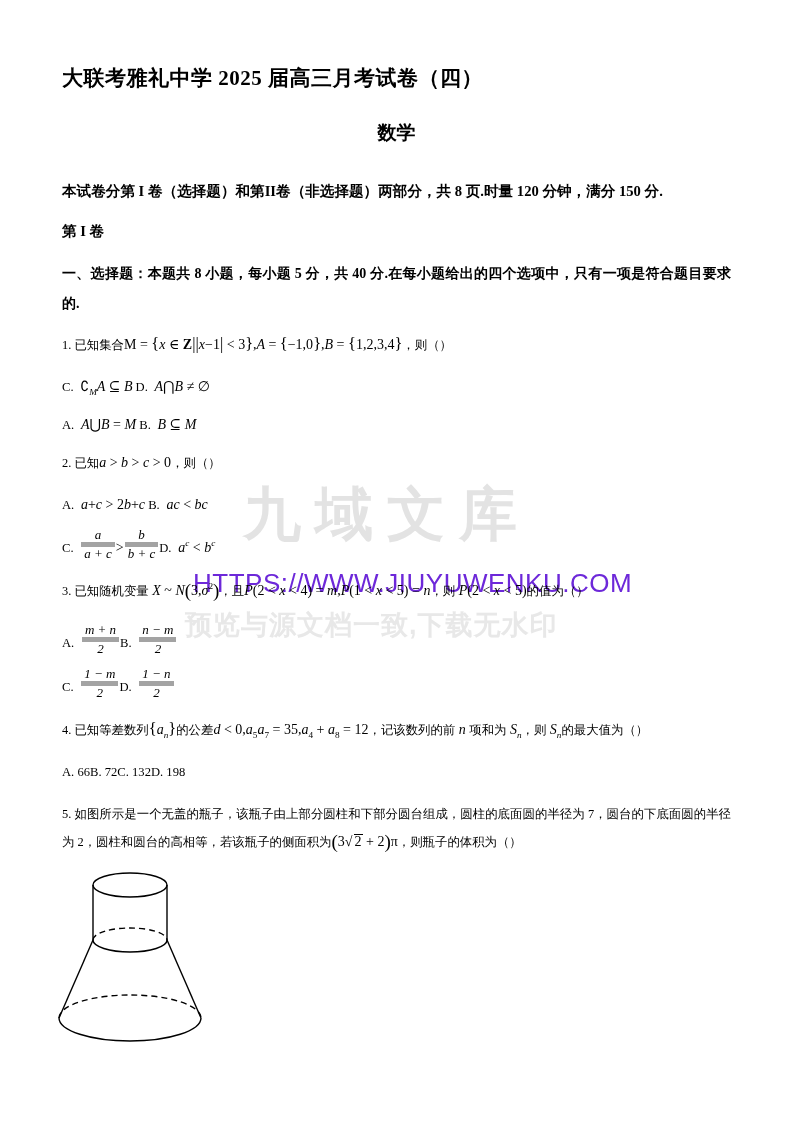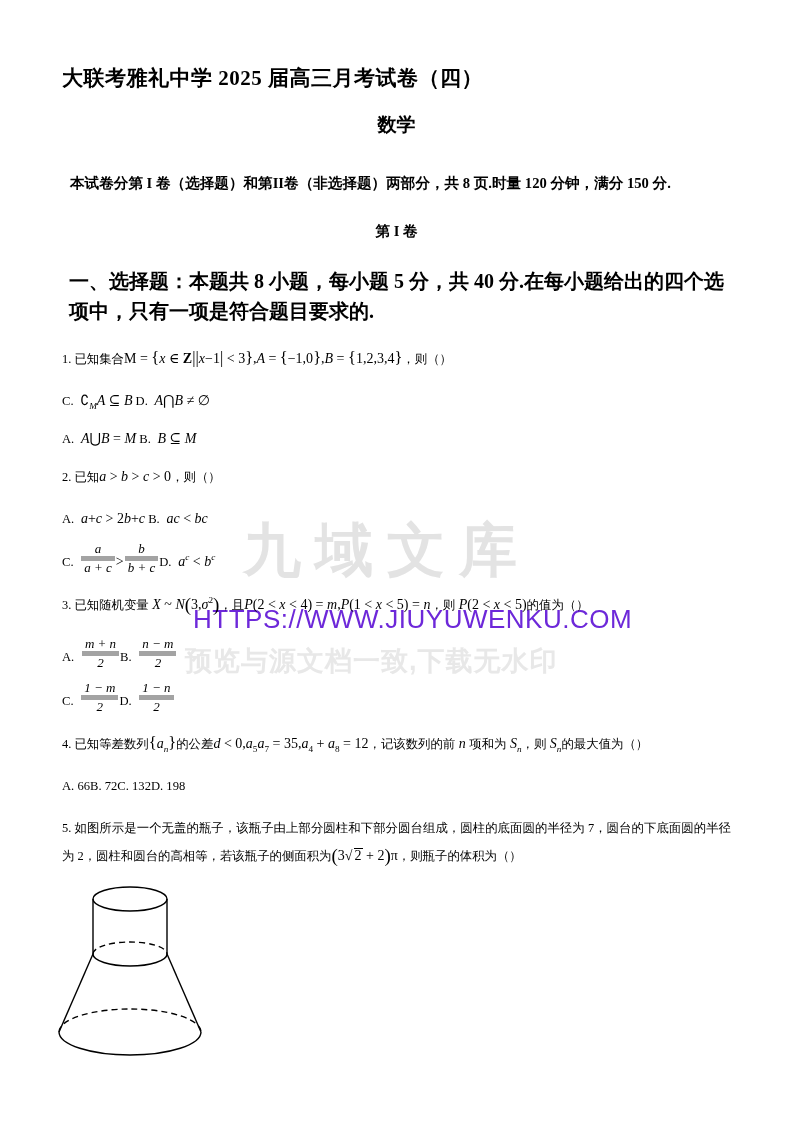--- a/index.html
+++ b/index.html
@@ -18,21 +18,20 @@
     background: #ffffff;
     overflow: hidden;
   }
 
   
   .wm-layer {
     position: absolute;
     inset: 0;
     pointer-events: none;
     z-index: 0;
-    margin-top: 36px;
   }
   .wm-brand {
     position: absolute;
     left: 243px;
     top: 476px;
     font-family: "Liberation Sans", sans-serif;
     font-size: 58px;
     font-weight: bold;
     letter-spacing: 14px;
     color: #e3e3e3;
@@ -72,42 +71,41 @@
     font-size: 21px;
     font-weight: bold;
     margin: 0;
     padding-top: 64px;
     letter-spacing: 0.5px;
   }
   .doc-subject {
     text-align: center;
     font-size: 19px;
     font-weight: bold;
-    margin: 0;
+    margin: 8px;
     padding-top: 20px;
   }
   .exam-note {
     font-size: 14.6px;
     font-weight: bold;
-    margin: 8px;
+    margin: 0;
     padding-top: 22px;
     line-height: 30px;
     text-align: justify;
   }
   .paper-part {
-    text-align: center;
     font-size: 14.6px;
     font-weight: bold;
     margin: 0;
     padding-top: 16px;
   }
   .section-head {
-    font-size: 20px;
-    font-weight: bold;
-    margin: 7px;
+    font-size: 14px;
+    font-weight: bold;
+    margin: 0;
     padding-top: 18px;
     line-height: 30px;
     text-align: justify;
   }
 
   .q {
     font-size: 12.4px;
     line-height: 27px;
     margin: 0;
     padding-top: 11px;

